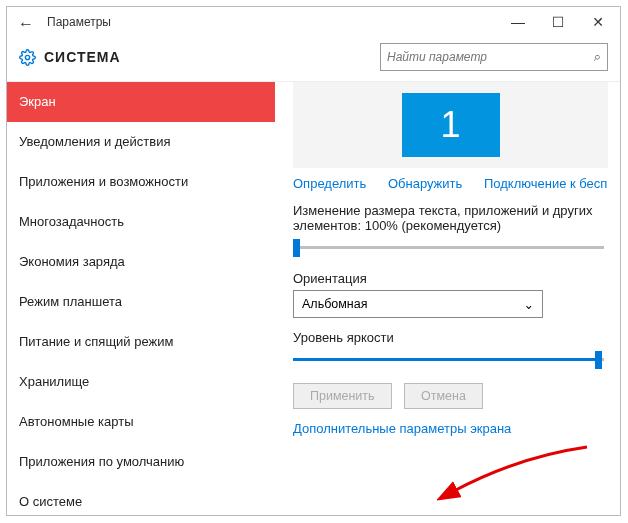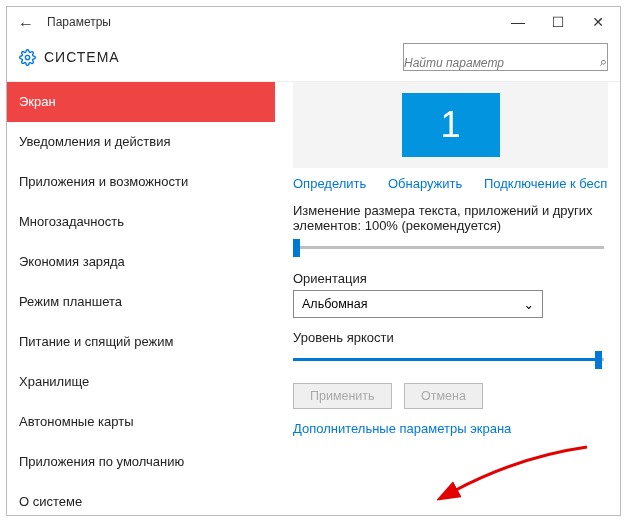--- a/index.html
+++ b/index.html
@@ -44,30 +44,30 @@
   align-items: center;
   padding: 6px 12px 10px 12px;
 }
 .headerband .gear {
   color: #0078d7;
   margin-right: 8px;
   display: inline-flex;
 }
 .headerband .section-title {
   font-size: 14px;
-  font-weight: 400;
+  font-weight: 700;
   letter-spacing: 1px;
   color: #222;
   flex: 1;
 }
 .searchbox {
-  width: 205px; height: 28px;
+  width: 228px; height: 28px;
   border: 1px solid #999;
-  display: flex; align-items: flex-end;
-  padding: 0 0;
+  display: flex; align-items: center;
+  padding: 0 6px;
   color: #777;
 }
 .searchbox input {
   border: none; outline: none; flex: 1;
   font-size: 12px; font-style: italic; color: #777;
   background: transparent;
 }
 .searchbox .mag { font-size: 13px; color: #555; }
 .body {
   display: flex;

